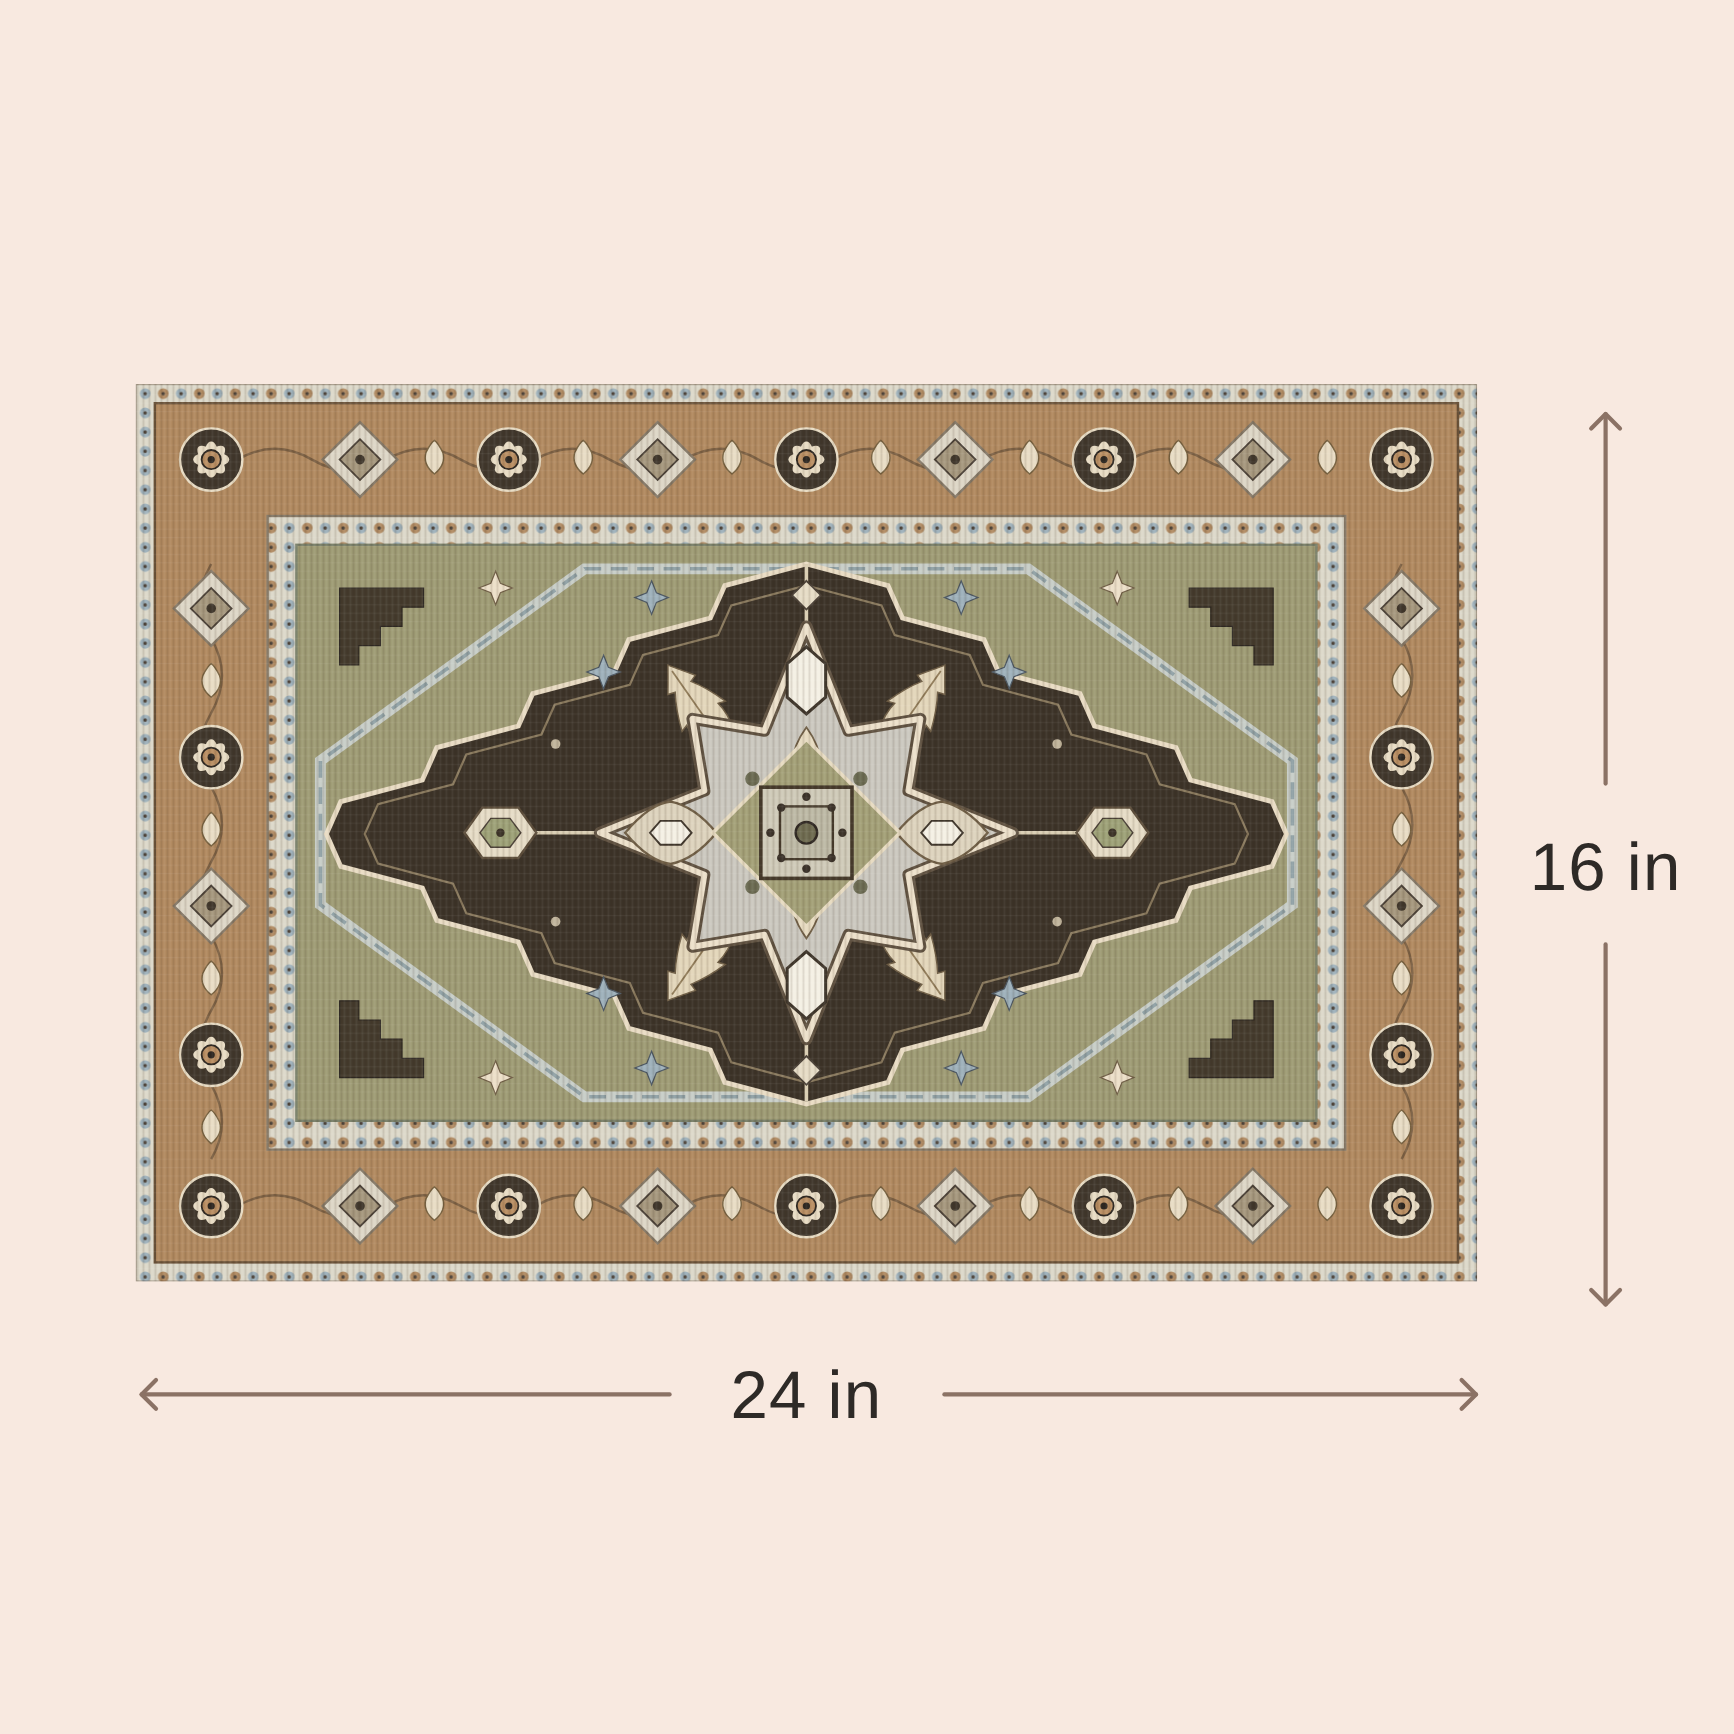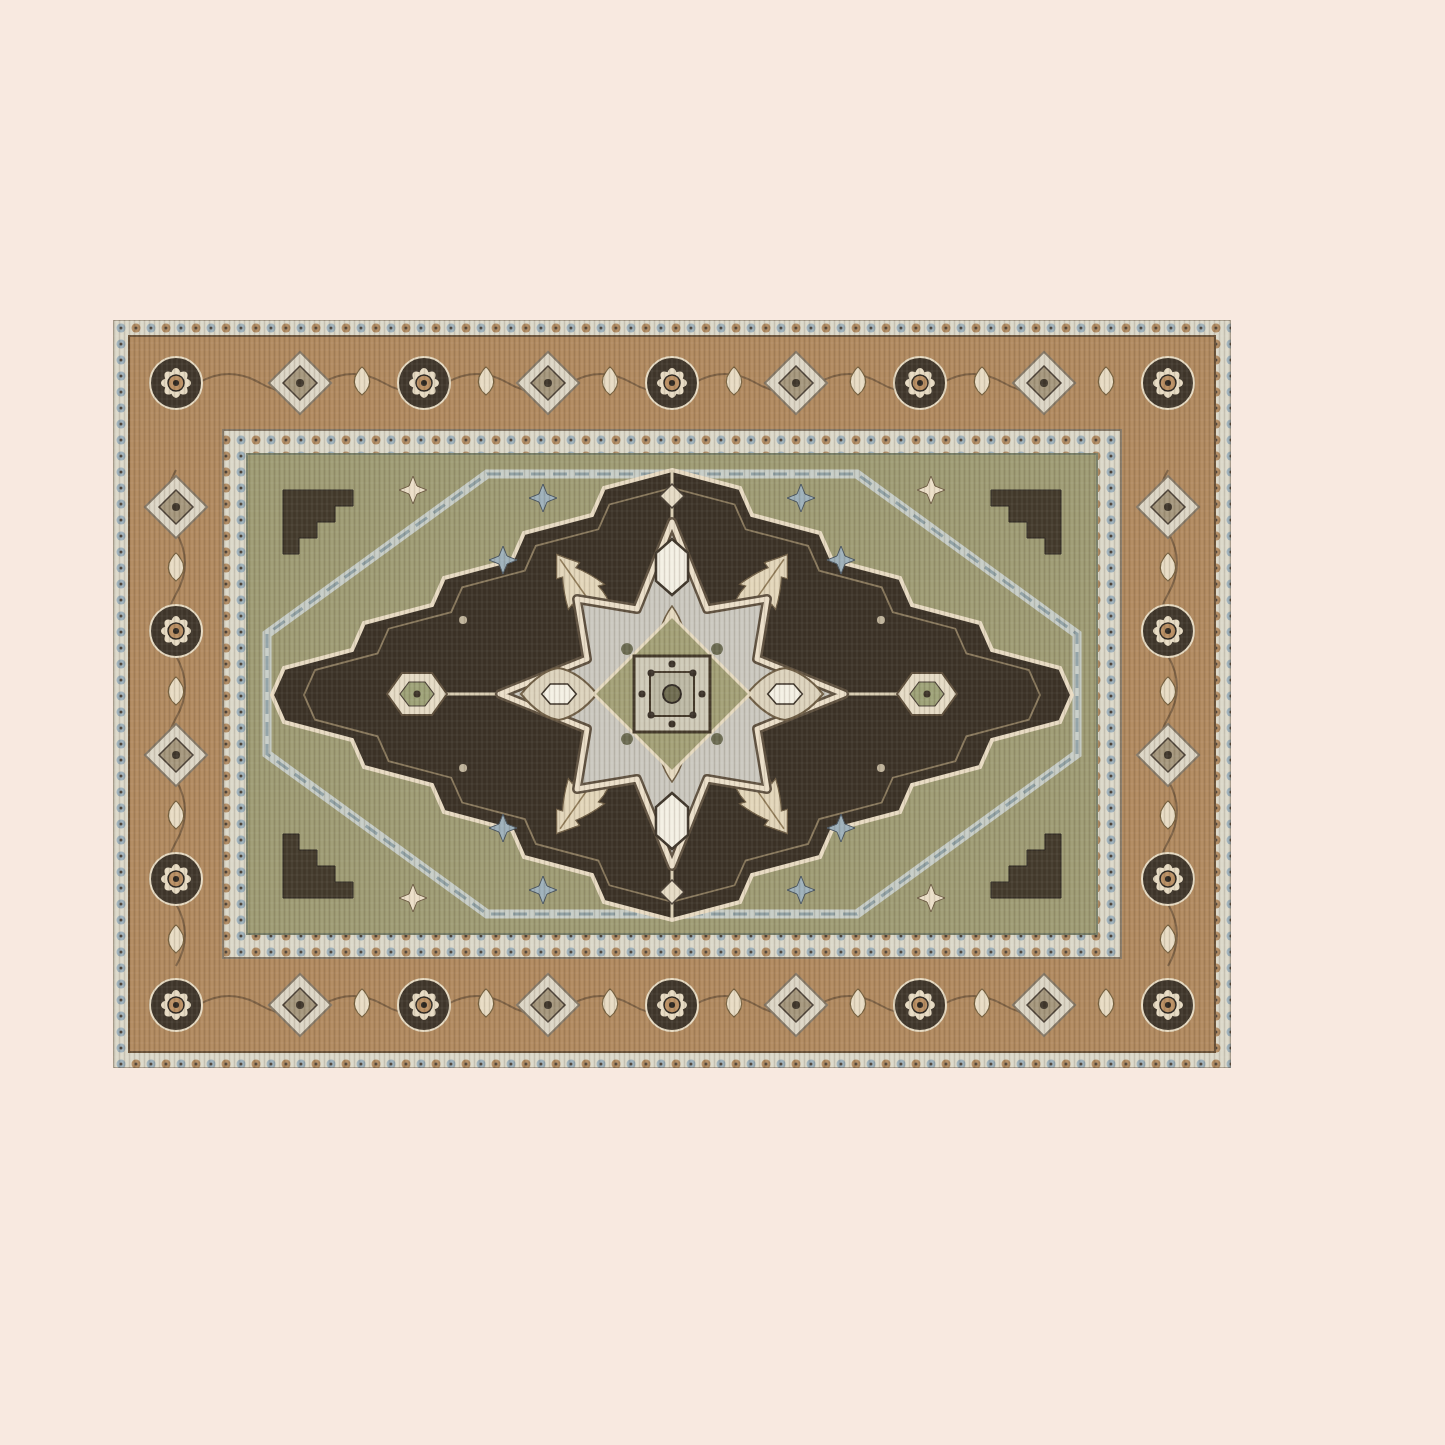--- a/index.html
+++ b/index.html
@@ -240,15 +240,33 @@
         <circle cx="580" cy="353" r="3.5" fill="#3a3128"></circle>
           <circle cx="538" cy="353" r="3.5" fill="#3a3128"></circle>
         <circle cx="580" cy="395" r="3.5" fill="#3a3128"></circle>
           <circle cx="538" cy="395" r="3.5" fill="#3a3128"></circle>
       </g>
 
       <rect width="1118" height="748" fill="url(#weave)"></rect>
     </svg>
   </div>
 
-
+  <div class="dim" style="left:1255px;top:336px;width:170px;height:760px;">
+    <svg width="170" height="760" viewBox="0 0 170 760" xmlns="http://www.w3.org/2000/svg">
+      <polyline class="dline" points="71,21 83,9 95,21"></polyline>
+      <line class="dline" x1="83" y1="9" x2="83" y2="317"></line>
+      <text x="83" y="386" text-anchor="middle" dominant-baseline="central">16 in</text>
+      <line class="dline" x1="83" y1="451" x2="83" y2="751"></line>
+      <polyline class="dline" points="71,739 83,751 95,739"></polyline>
+    </svg>
+  </div>
+
+  <div class="dim" style="left:108px;top:1102px;width:1135px;height:120px;">
+    <svg width="1135" height="120" viewBox="0 0 1135 120" xmlns="http://www.w3.org/2000/svg">
+      <polyline class="dline" points="22,48 10,60 22,72"></polyline>
+      <line class="dline" x1="10" y1="60" x2="450" y2="60"></line>
+      <text x="564" y="60" text-anchor="middle" dominant-baseline="central">24 in</text>
+      <line class="dline" x1="679" y1="60" x2="1122" y2="60"></line>
+      <polyline class="dline" points="1110,48 1122,60 1110,72"></polyline>
+    </svg>
+  </div>
 
 </div>
 
 </body></html>

